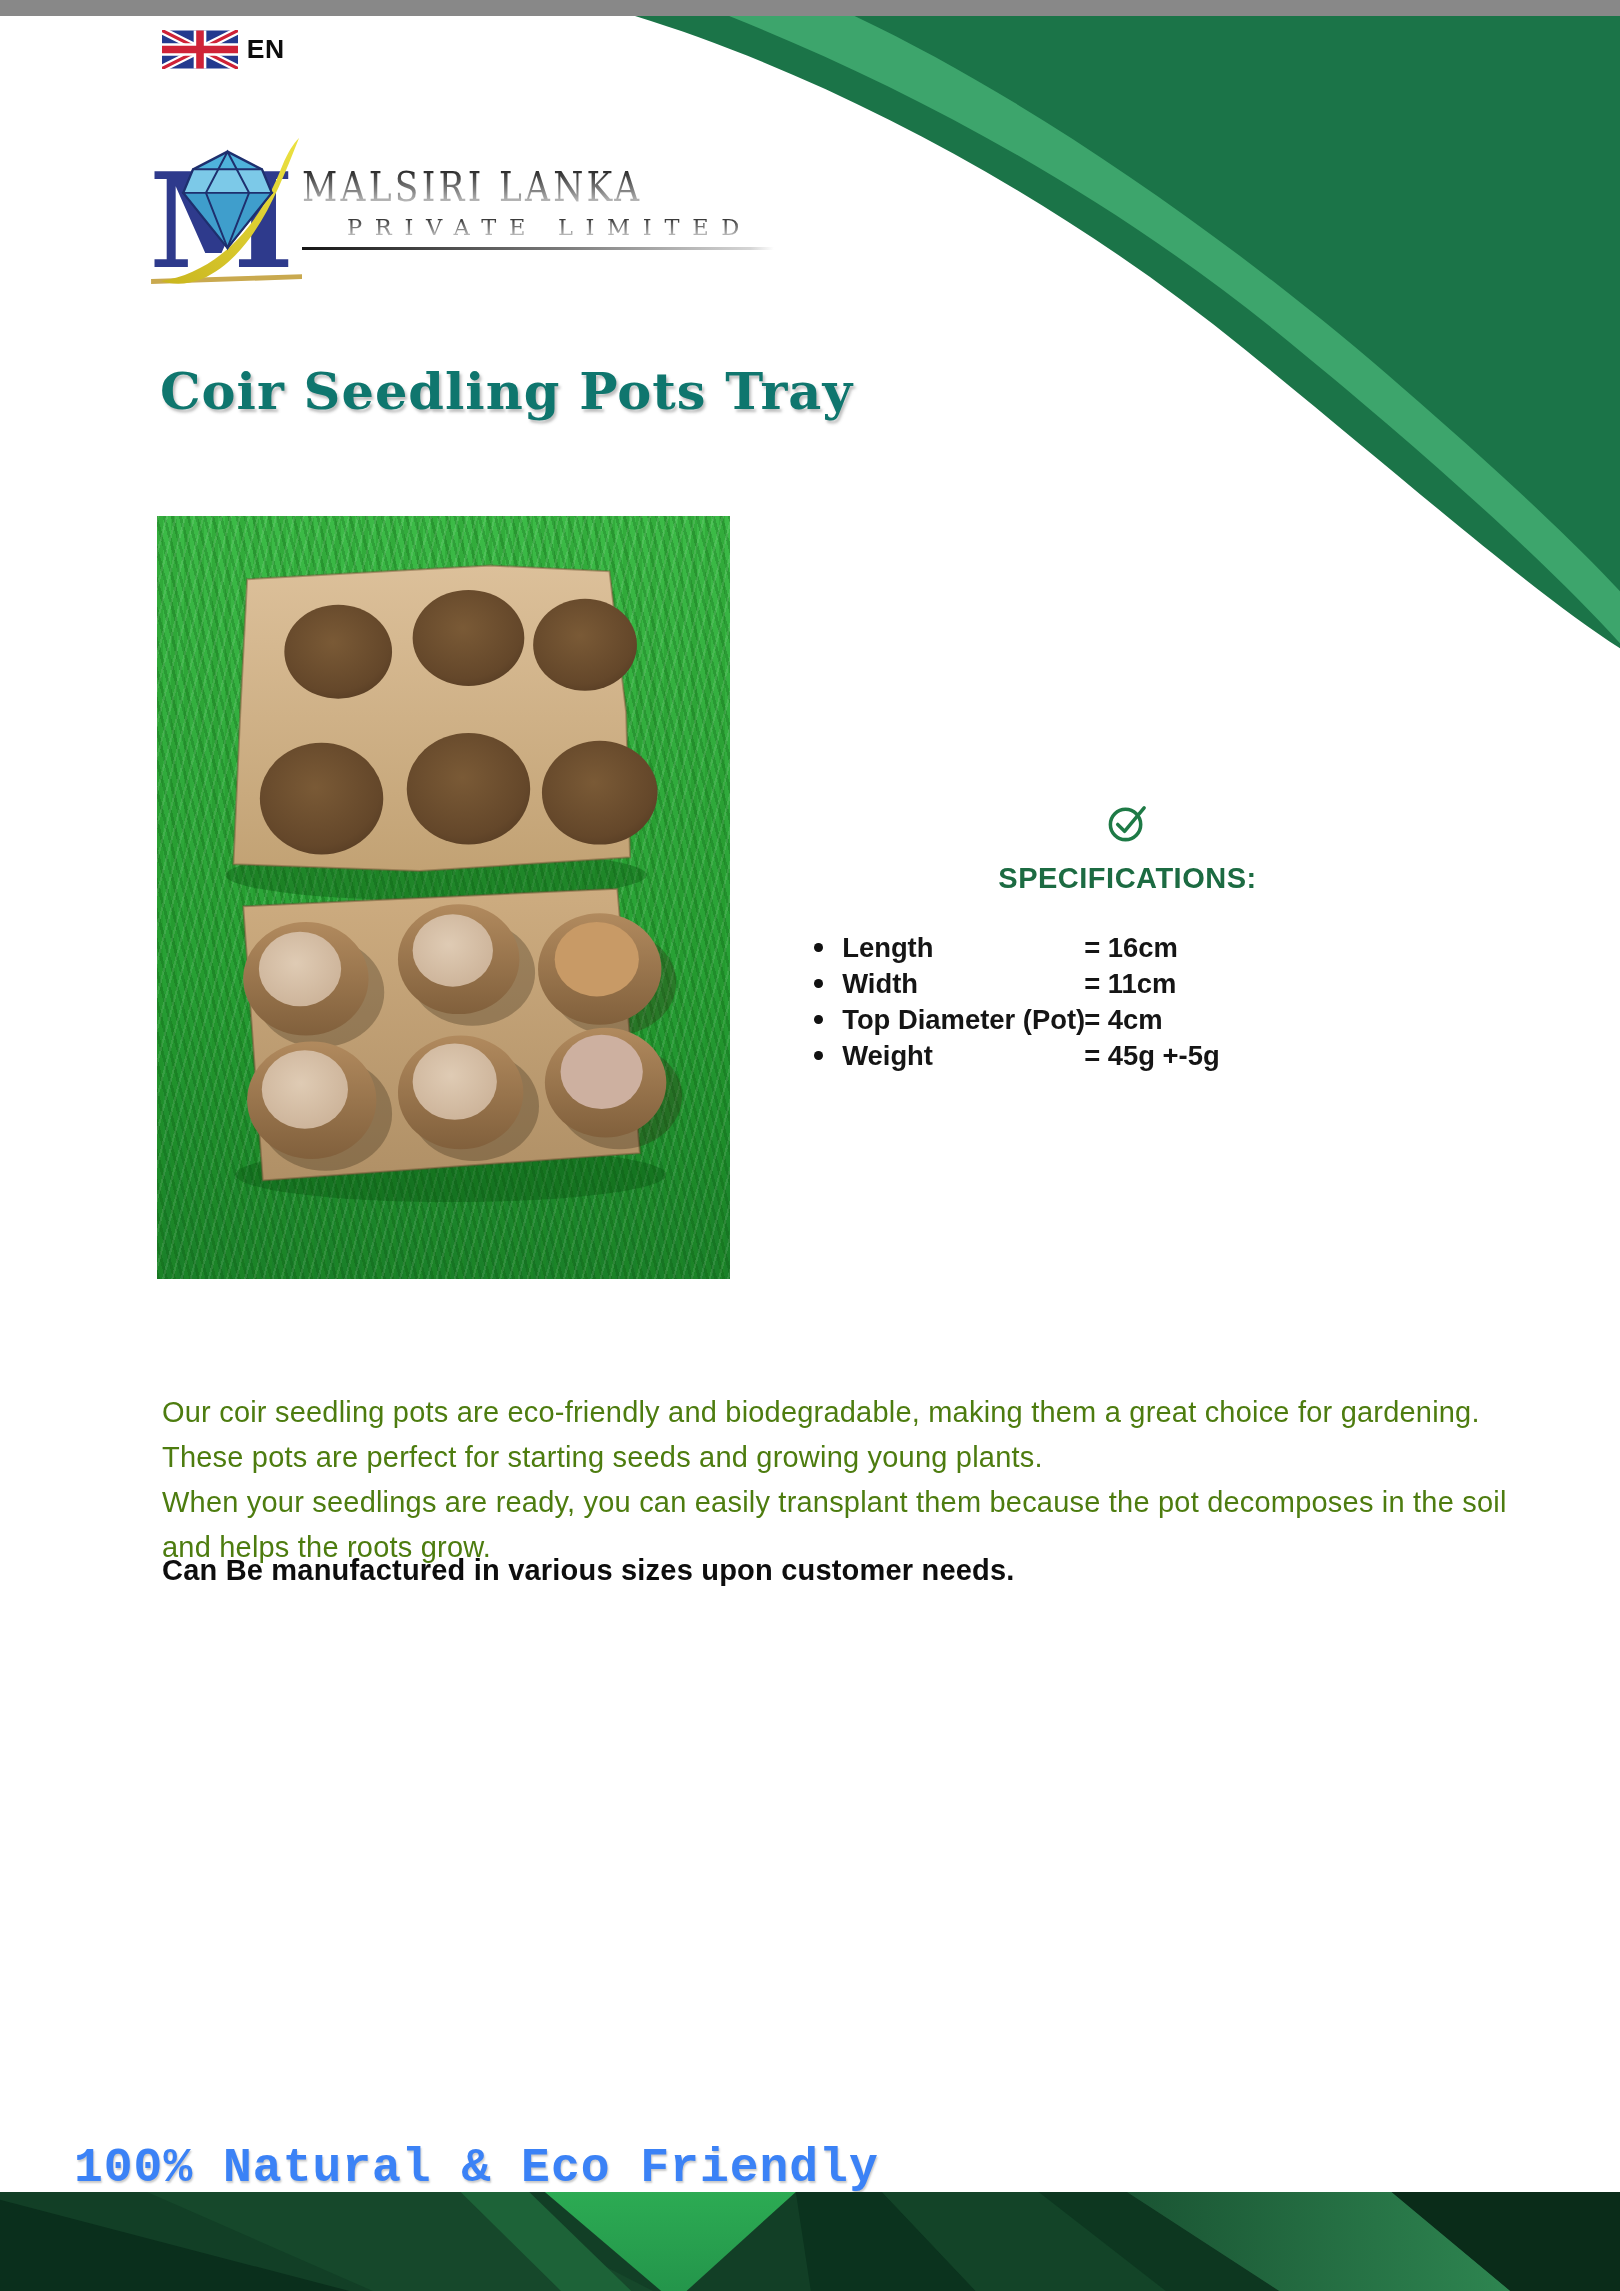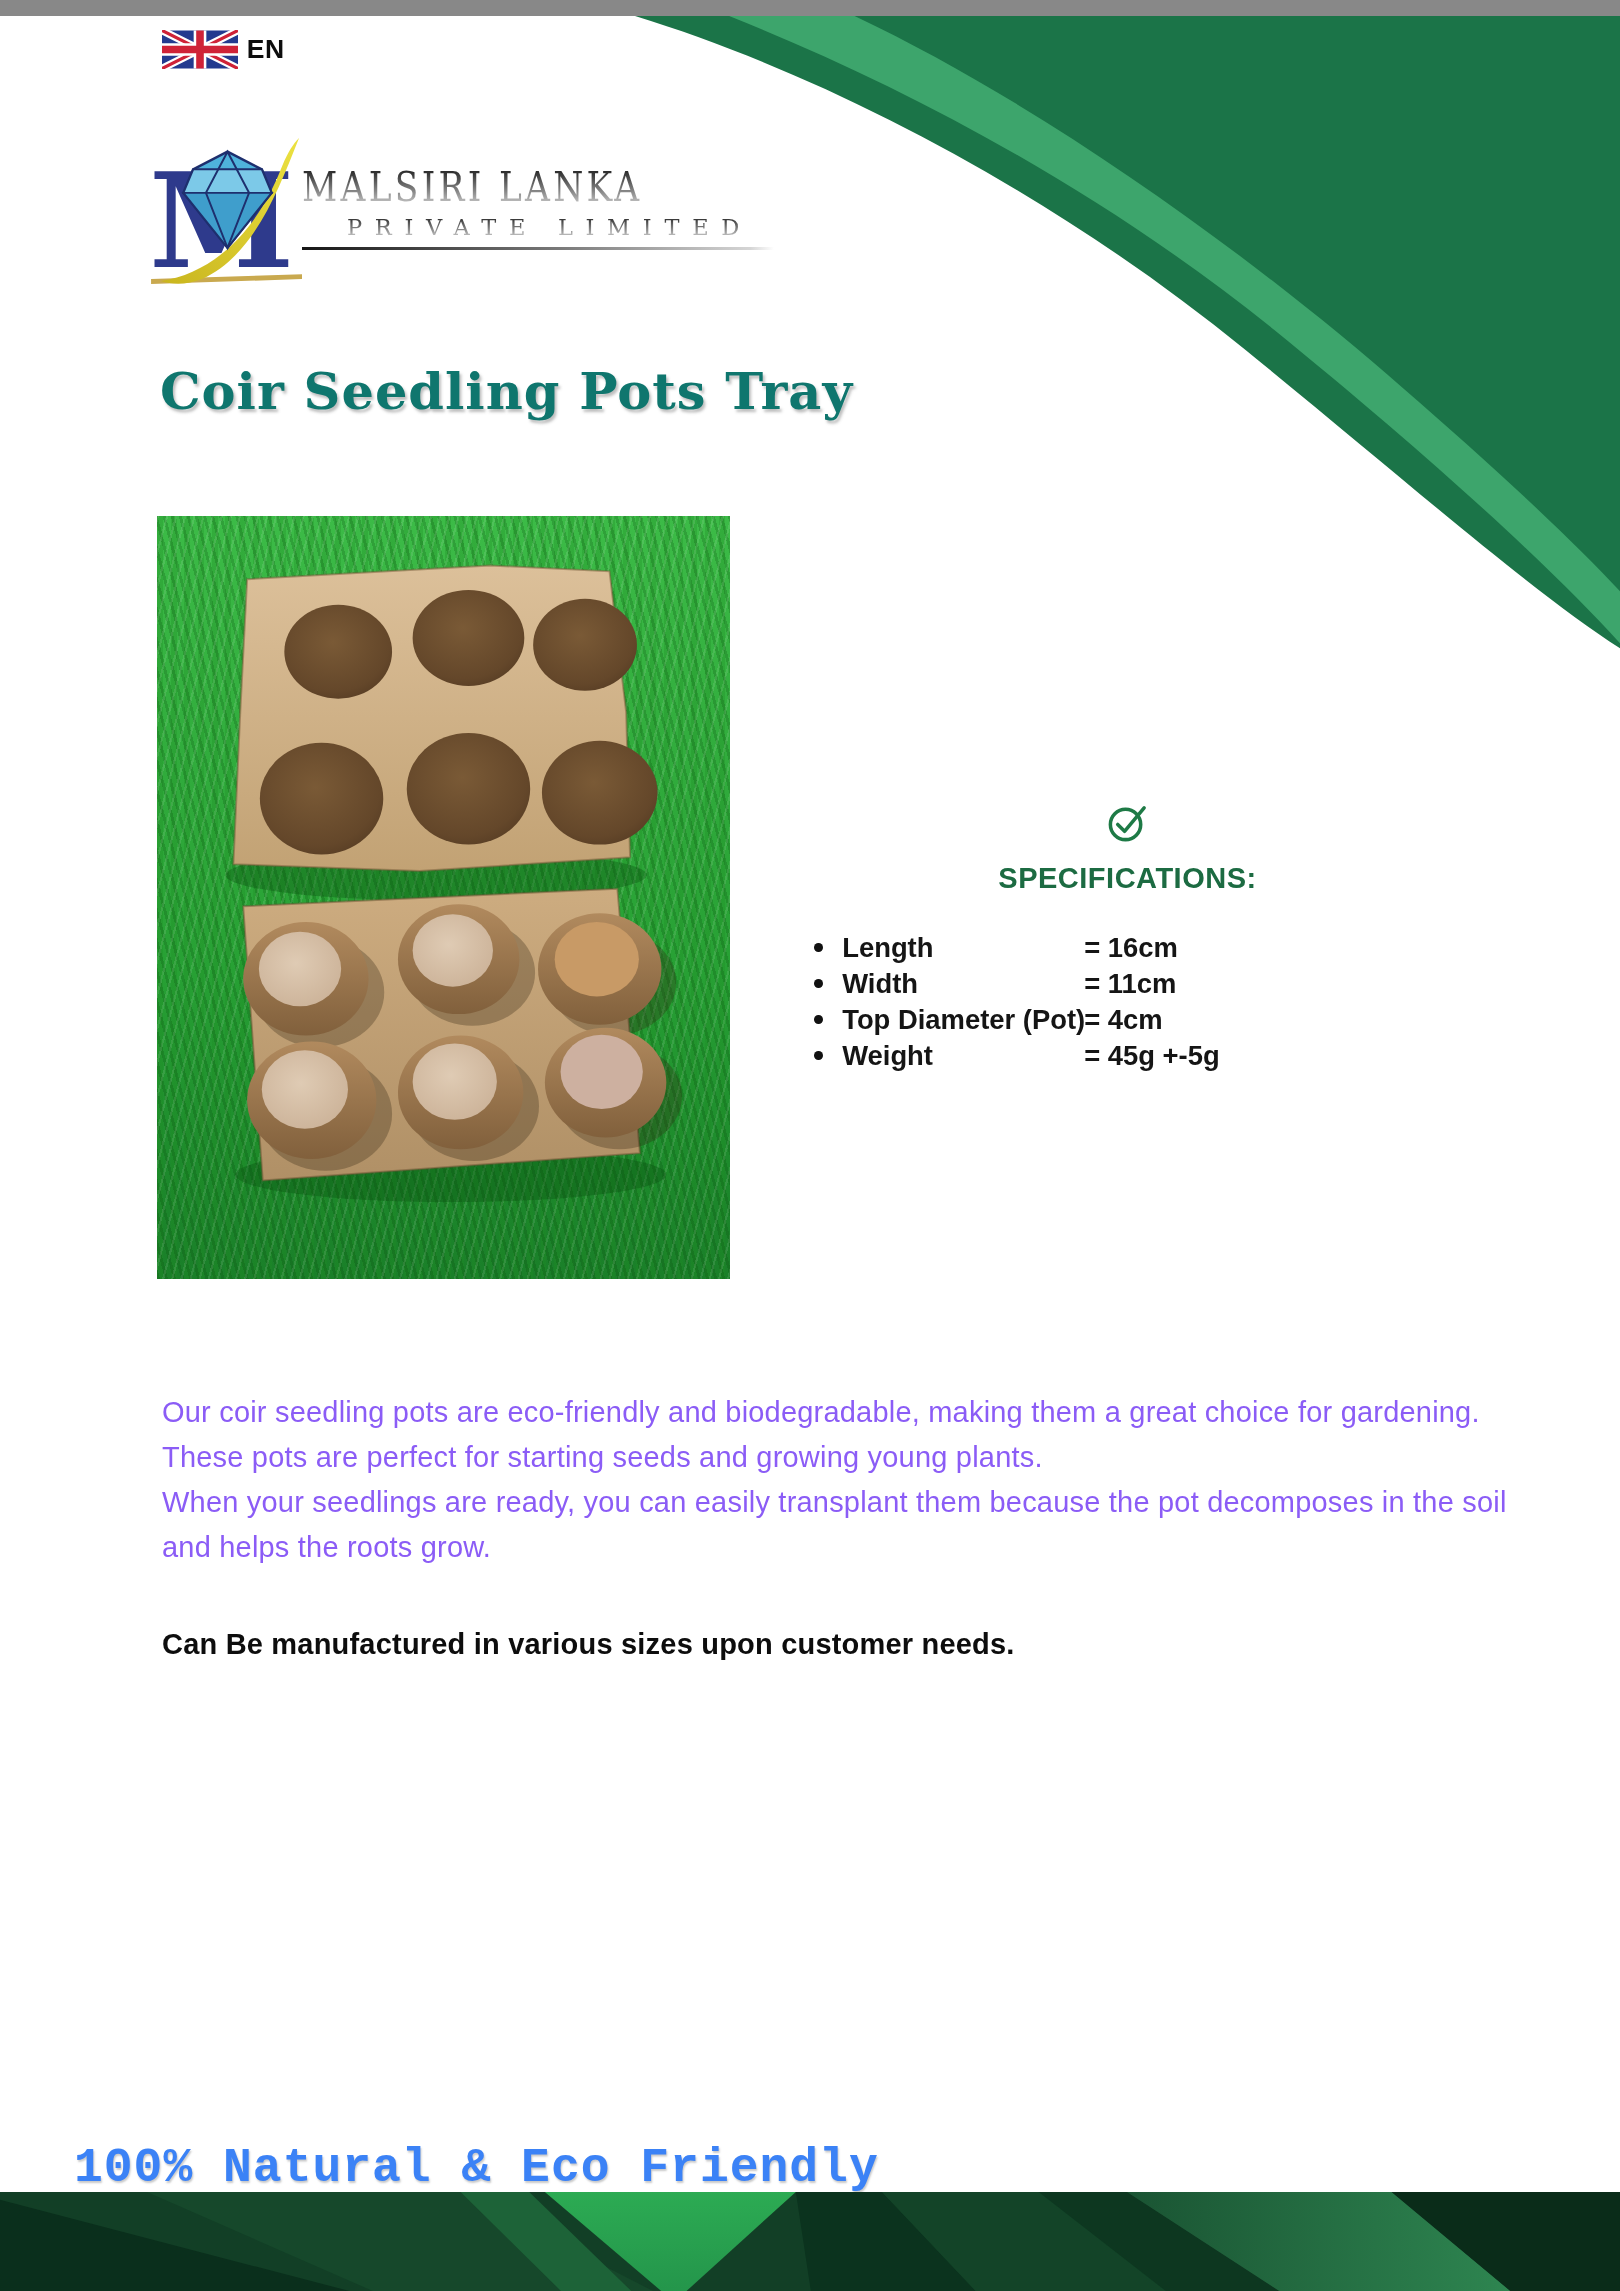--- a/index.html
+++ b/index.html
@@ -58,23 +58,23 @@
   .specs-heading { display:flex; align-items:center; gap:16.7px;
     font-weight:700; font-size:29px; color:#1C6B42; letter-spacing:0.5px;flex-direction:column; }
   .spec-list { margin-top:35px; margin-left:9.8px; }
   .spec-row { display:flex; align-items:center; height:36px;
     font-size:27.4px; font-weight:600; color:#151515; }
   .spec-dot { width:8.8px; height:8.8px; border-radius:50%; background:#111; margin-right:19.6px; flex:0 0 auto; }
   .spec-label { width:242px; flex:0 0 auto; white-space:nowrap; }
   .spec-value { white-space:nowrap; }
   
   .desc { position:absolute; left:162px; top:1374px; width:1372px;
-    font-size:29px; line-height:45px; color:#8b5cf6; letter-spacing:0.2px; }
+    font-size:29px; line-height:45px; color:#4d7c0f; letter-spacing:0.2px; }
   .desc p { margin:0; }
-  .note { position:absolute; left:162px; top:1612px; width:1372px;
+  .note { position:absolute; left:162px; top:1538px; width:1372px;
     font-size:29px; font-weight:700; color:#0d0d0d; letter-spacing:0.2px; }
   
   .tagline { position:absolute; left:74px; top:2125px;
     font-family:Liberation Mono, monospace; font-weight:bold; font-size:48px;
     color:#3b82f6; letter-spacing:1px; text-shadow:1px 2px 2px rgba(120,120,120,.4);
     white-space:nowrap; }
   .footer-band { position:absolute; left:0; top:2176px; width:1620px; height:116px; }
 </style>
 </head>
 <body>

